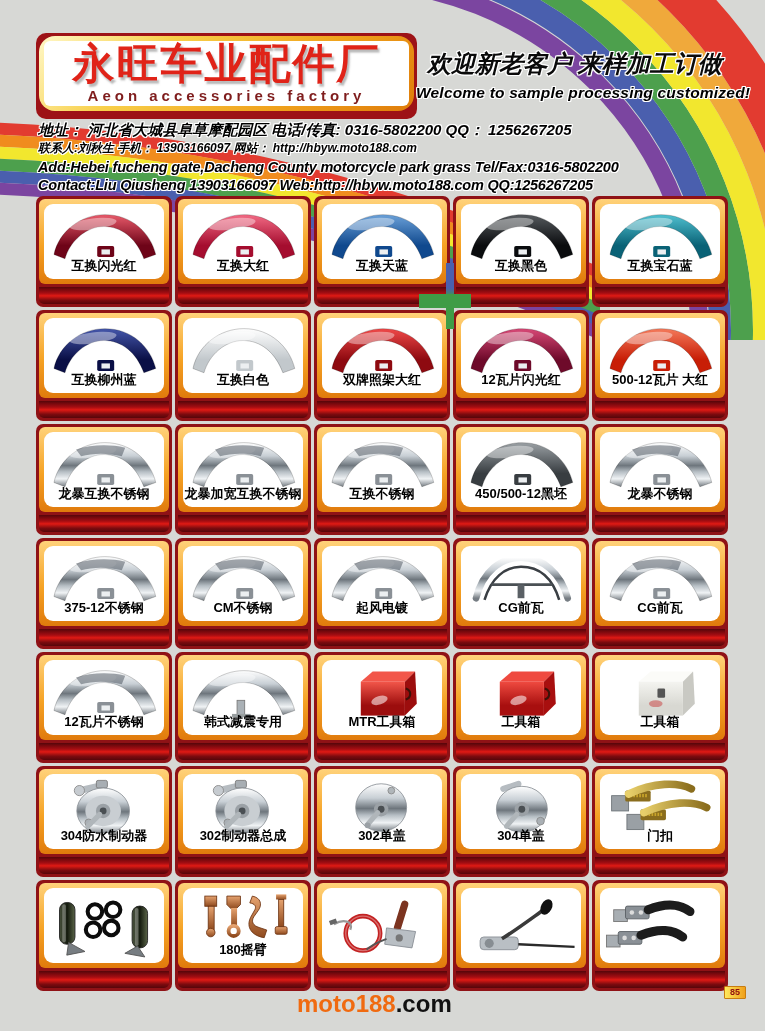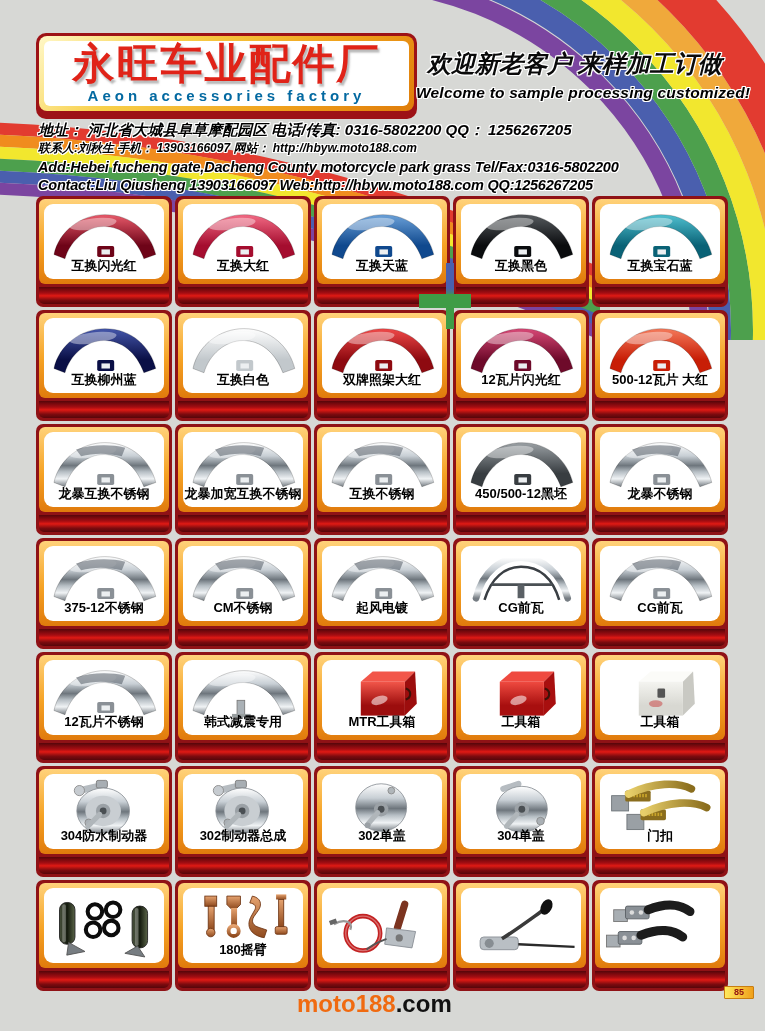--- a/index.html
+++ b/index.html
@@ -8,27 +8,27 @@
   .abs{position:absolute;}
   
   #rainbow-main{left:380px;top:0;width:385px;height:340px;z-index:0;}
   #rainbow-swirl{left:0;top:112px;width:600px;height:230px;z-index:1;}
   #green-cross-v{left:446px;top:263px;width:8px;height:66px;z-index:6;
       background:linear-gradient(180deg,#4a5fae 0%,#4a5fae 38%,#3f9c46 52%,#3f9c46 100%);}
   #green-cross-h{left:419px;top:294px;width:52px;height:14px;z-index:6;background:#3f9c46;}
   
   #logo-box{left:36px;top:33px;width:381px;height:86px;background:#9d1216;border-radius:10px;
       padding:3px 3px 8px 3px;box-sizing:border-box;z-index:4;}
-  #logo-gold{width:100%;height:100%;border-radius:8px;box-sizing:border-box;padding:5px;
+  #logo-gold{width:100%;height:100%;border-radius:16px;box-sizing:border-box;padding:5px;
       background:linear-gradient(135deg,#fff8c8 0%,#f8d04a 30%,#f0a21c 68%,#df7c0a 100%);}
   #logo-white{width:100%;height:100%;border-radius:6px;background:#fff;display:flex;
       flex-direction:column;align-items:center;justify-content:center;overflow:hidden;}
   #logo-title{font-size:42px;font-weight:bold;color:#e02318;line-height:1;letter-spacing:2px;
       white-space:nowrap;text-shadow:2px 3px 2px rgba(125,125,125,.55);}
-  #logo-sub{font-size:15px;font-weight:bold;color:#0369a1;letter-spacing:4px;margin-top:2px;white-space:nowrap;}
+  #logo-sub{font-size:15px;font-weight:bold;color:#7f1d1d;letter-spacing:4px;margin-top:2px;white-space:nowrap;}
   .outline-w{text-shadow:-1px -1px 0 #fff,1px -1px 0 #fff,-1px 1px 0 #fff,1px 1px 0 #fff,
       -1px 0 0 #fff,1px 0 0 #fff,0 -1px 0 #fff,0 1px 0 #fff;font-style:italic;}
   #slogan-cn{left:427px;top:48px;font-size:24px;font-weight:bold;color:#0a0a0a;z-index:4;white-space:nowrap;}
   #slogan-en{left:416px;top:84px;font-size:15.5px;font-weight:bold;color:#000;z-index:4;white-space:nowrap;letter-spacing:.2px;}
   .contact{left:38px;z-index:4;font-weight:bold;color:#000;white-space:nowrap;}
   #contact-cn-1{top:121px;font-size:15px;}
   #contact-cn-2{top:140px;font-size:12px;}
   #contact-en-1{top:159px;font-size:14.5px;letter-spacing:-.2px;}
   #contact-en-2{top:177px;font-size:14.5px;letter-spacing:-.2px;}
   
@@ -42,21 +42,21 @@
   .cell svg.prod{position:absolute;left:50%;top:3px;transform:translateX(-50%);width:118px;height:56px;}
   .cell.nolabel svg.prod{top:8px;height:62px;}
   .cell .plabel{position:absolute;left:0;right:0;bottom:4px;text-align:center;font-size:13px;
       font-weight:bold;color:#000;letter-spacing:0;}
   .cell .band{position:absolute;left:3px;right:3px;bottom:3px;height:17px;border-radius:0 0 5px 5px;
       background:linear-gradient(180deg,#56060a 0%,#a60d12 36%,#e01a14 52%,#7c0b0f 78%,#56060a 100%);}
   
   #footer-brand{left:297px;top:990px;z-index:4;font-size:24px;font-weight:bold;white-space:nowrap;}
   #footer-brand .orange{color:#f06a10;}
   #footer-brand .dark{color:#111;}
-  #page-badge{left:724px;top:986px;width:30px;height:13px;z-index:4;border:1px solid #c87d10;
+  #page-badge{left:724px;top:986px;width:22px;height:13px;z-index:4;border:1px solid #c87d10;
       box-sizing:border-box;background:linear-gradient(90deg,#ffe95e,#f0a01a);color:#8f1010;
       font-size:9px;font-weight:bold;line-height:11px;text-align:center;border-radius:1px;}
 </style>
 </head>
 <body>
 
 <div id="page">
 
   <svg id="rainbow-main" class="abs" viewBox="0 0 385 340" fill="none">
     <circle cx="-30" cy="330" r="349" stroke="#7b45a0" stroke-width="18"></circle>

